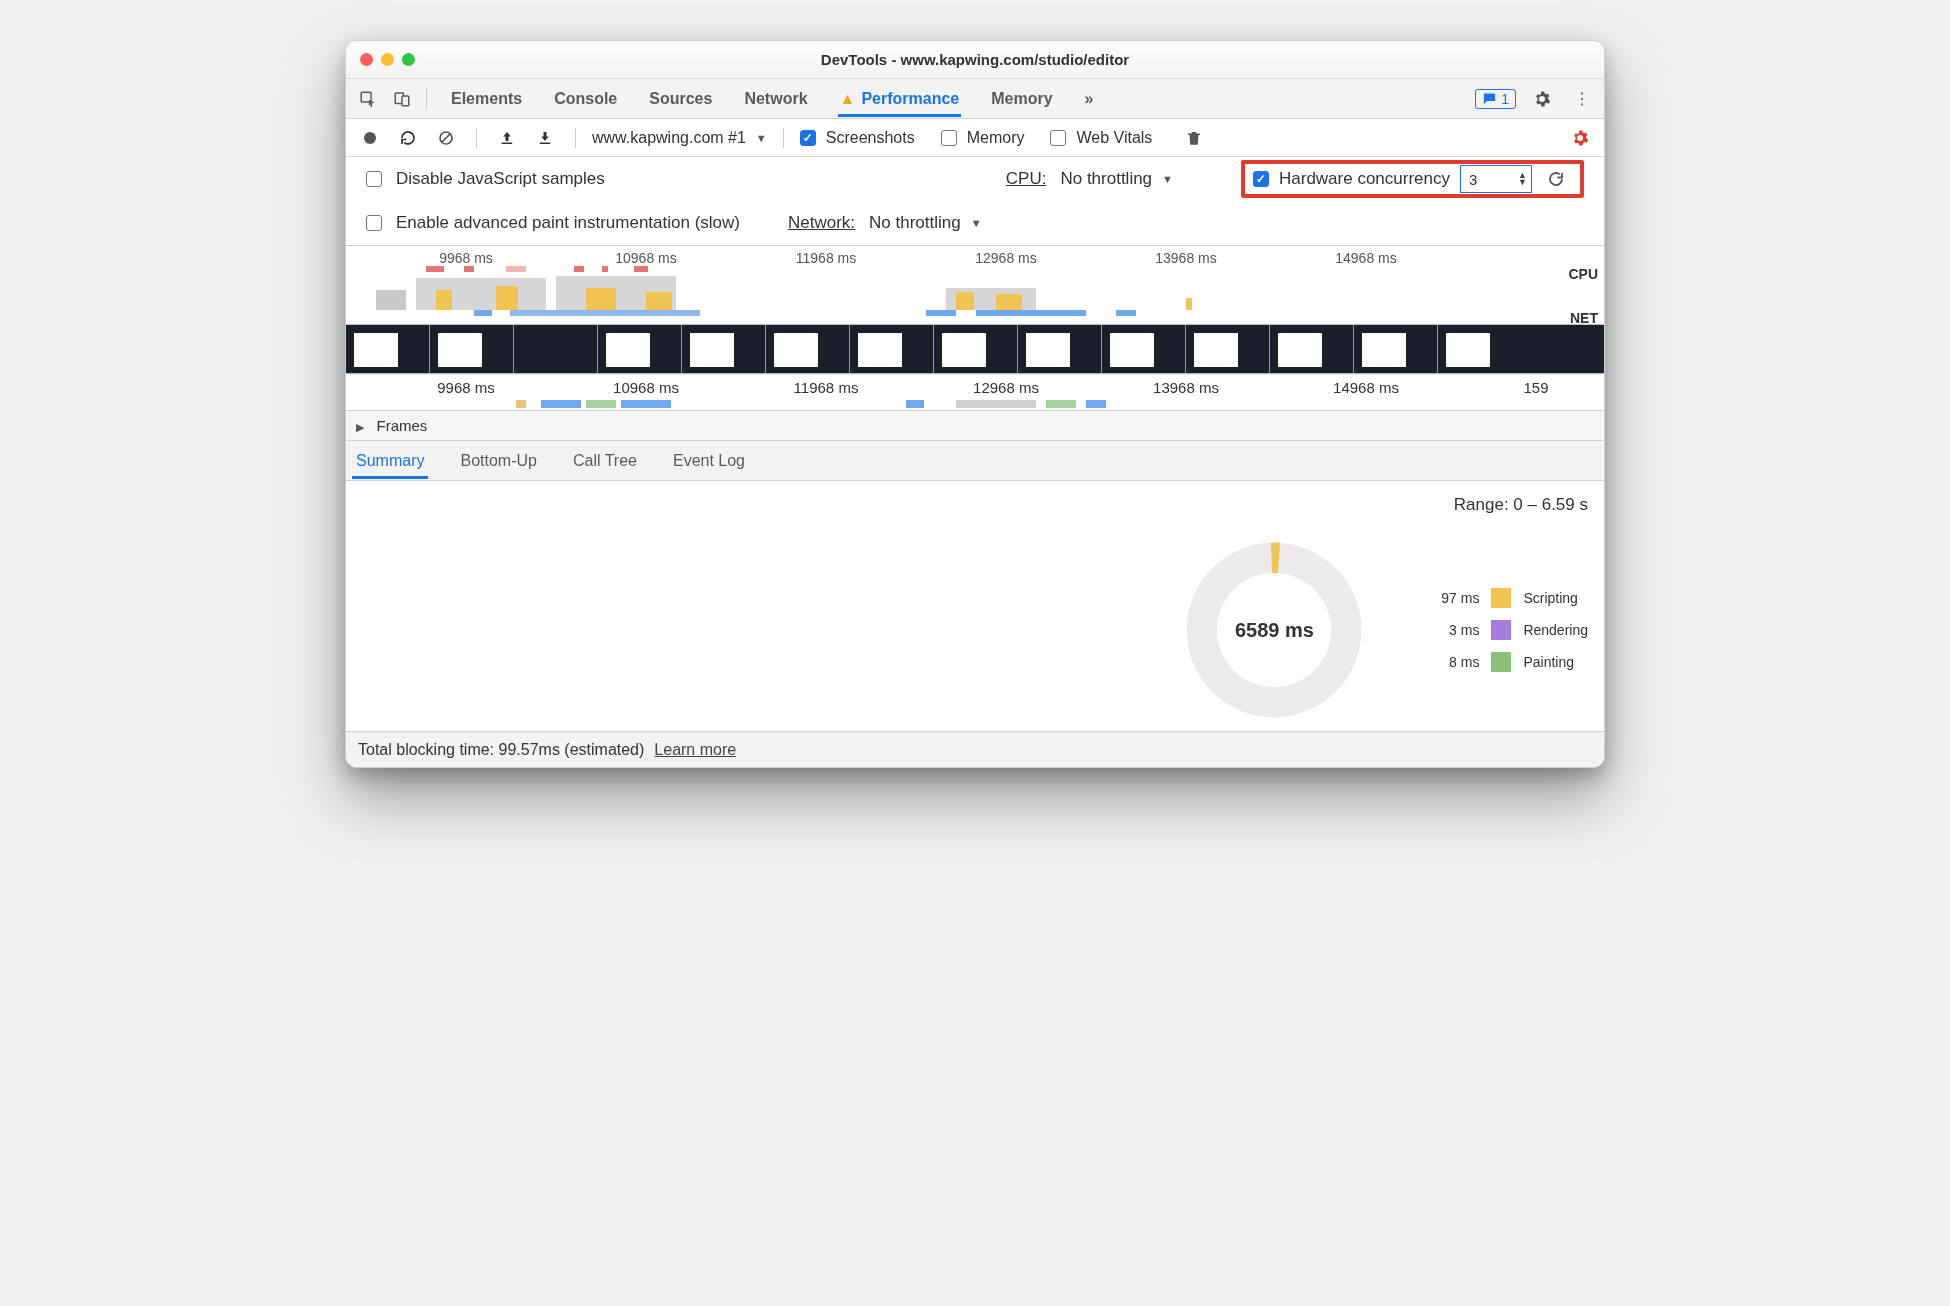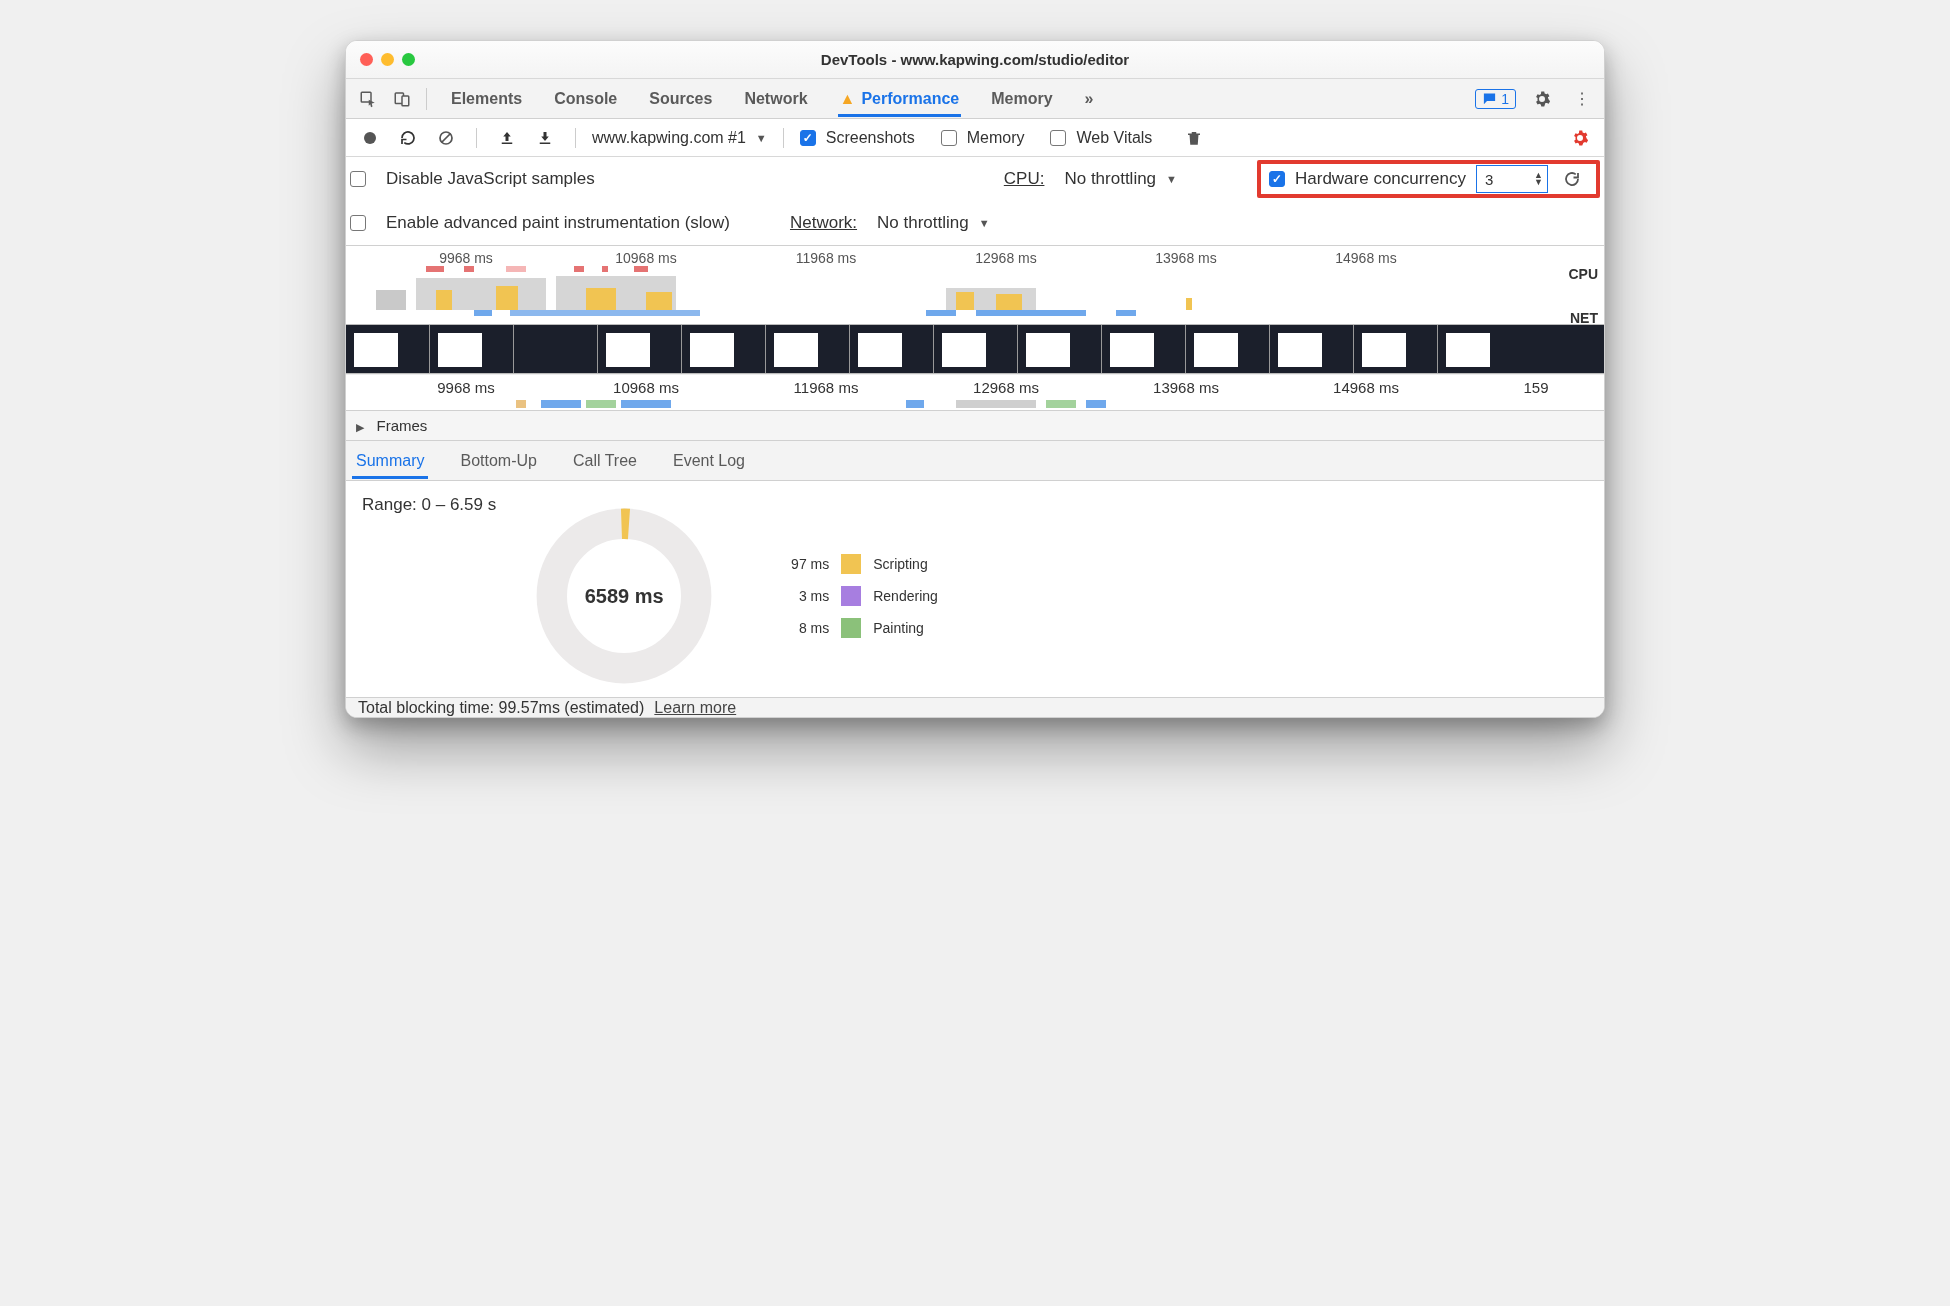--- a/index.html
+++ b/index.html
@@ -59,21 +59,21 @@
   }
   .tb-sep { width:1px; height:20px; background:#ccc; margin:0 6px; }
   .page-select { display:flex; align-items:center; gap:10px; cursor:pointer;}
   .checkbox {
     width:16px; height:16px; border:1.5px solid #777; border-radius:3px; display:inline-flex;
     align-items:center; justify-content:center; background:#fff;
   }
   .checkbox.checked { background:#1a73e8; border-color:#1a73e8; }
   .checkbox.checked::after { content:"✓"; color:#fff; font-size:12px; font-weight:700; }
   
-  .settings-row { display:flex; align-items:center; height:44px; padding:0 4px; gap:20px; font-size:17px; color:#333; }
+  .settings-row { display:flex; align-items:center; height:44px; padding:0 20px; gap:14px; font-size:17px; color:#333; }
   .settings-row + .settings-row { border-top:none; }
   .settings-block { border-bottom:1px solid #d0d0d0; }
   .flex-spacer { flex:1; }
   .select-label { color:#333;text-decoration:underline; }
   .select-val { color:#333; display:flex; align-items:center; gap:10px; cursor:pointer;text-align:center;}
   .tri-down { font-size:11px; color:#555; }
   .highlight-box {
     border:4px solid #e23a2f; border-radius:2px; padding:4px 10px 4px 8px;
     display:flex; align-items:center; gap:10px; height:38px;
   }
@@ -105,31 +105,31 @@
   .mini-bars { height:10px; position:relative;}
   .mb { position:absolute; top:0; height:8px; }
   
   .frames-row { display:flex; align-items:center; height:30px; padding:0 10px; gap:8px; font-size:15px; color:#333; background:#f5f5f5; border-bottom:1px solid #d0d0d0;}
   .tri-right::before { content:"▶"; font-size:11px; color:#555; margin-right:4px;}
   
   .subtabs { display:flex; align-items:center; height:40px; border-bottom:1px solid #d0d0d0; padding:0 6px; gap:28px; font-size:16px; background:#f3f3f3;}
   .subtab { padding:9px 4px; color:#5a5a5a; cursor:pointer;}
   .subtab.active { color:#1a73e8; border-bottom:3px solid #1a73e8; padding-bottom:6px;}
   
-  .summary { padding:14px 16px 6px 16px; font-size:17px; color:#333; display:flex; gap:25px; }
+  .summary { padding:14px 16px 6px 16px; font-size:17px; color:#333; display:flex; flex-direction:column; gap:14px;align-items:flex-end; }
   .donut-row { display:flex; align-items:center; gap:40px; margin-top:6px;}
   .donut { width:190px; height:190px; position:relative; margin-left:8px;}
   .donut svg { width:100%; height:100%; }
   .donut .center { position:absolute; inset:0; display:flex; align-items:center; justify-content:center; font-weight:700; font-size:20px;}
   .legend { display:flex; flex-direction:column; gap:12px; font-size:14px;}
   .legend-row { display:flex; align-items:center; gap:12px;}
   .legend-row .val { width:70px; text-align:right;}
   .swatch { width:20px; height:20px; }
   
-  .footer { display:flex; align-items:center; height:20px; padding:0 12px; gap:10px; font-size:16px; color:#333; background:#f3f3f3; border-top:1px solid #d0d0d0;}
+  .footer { display:flex; align-items:center; height:36px; padding:0 12px; gap:10px; font-size:16px; color:#333; background:#f3f3f3; border-top:1px solid #d0d0d0;}
   .footer a { color:#444; text-decoration:underline; cursor:pointer;}
   .svg16 { width:18px; height:18px; }
   .red-gear { color:#e23a2f; }
   .trash { color:#555; }
 </style>
 </head>
 <body>
 
 <div class="window">
 

